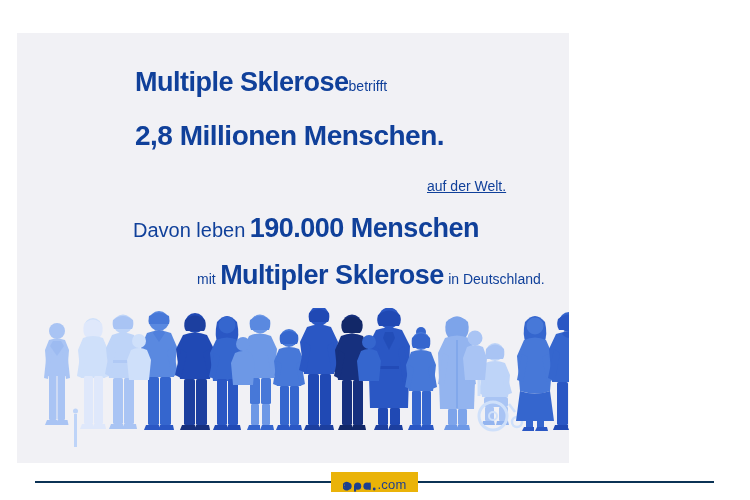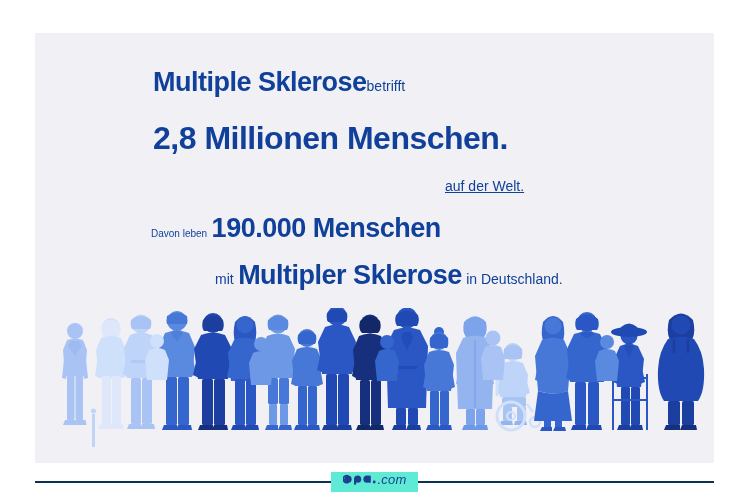--- a/index.html
+++ b/index.html
@@ -4,68 +4,67 @@
 <style>
   html,body{margin:0;padding:0;}
   body{
     width:750px;height:500px;
     background:#ffffff;
     font-family:"Liberation Sans","DejaVu Sans",sans-serif;
     overflow:hidden;
     position:relative;
   }
   #card{
-    position:absolute;left:35px;top:33px;width:679px;height:430px;
+    position:absolute;left:17px;top:33px;width:552px;height:430px;
     background:#f1f1f5;
     overflow:hidden;
   }
   
   #textblock{
     position:absolute;left:0;top:0;width:679px;height:270px;
   }
   .line{
     position:absolute;
     white-space:nowrap;
     color:#10409a;
     line-height:1;
   }
   .big{font-weight:bold;letter-spacing:-.5px;}
   .small{font-weight:normal;}
   #line1{left:118px;top:36px;}
   #line1 .big{font-size:27px;}
   #line1 .small{font-size:14px;}
   #line2{left:118px;top:89px;}
-  #line2 .big{font-size:32px;}
+  #line2 .big{font-size:28px;}
   #line3{left:410px;top:145px;}
   #line3 .small{font-size:14px;text-decoration:underline;}
   #line4{left:116px;top:182px;}
   #line4 .big{font-size:27px;}
-  #line4 .small{font-size:10px;}
+  #line4 .small{font-size:20px;}
   #line5{left:180px;top:229px;}
   #line5 .big{font-size:27px;}
   #line5 .small{font-size:14px;}
   .line .small{vertical-align:baseline;}
   
   #crowd{
     position:absolute;left:0;bottom:5px;width:679px;height:150px;
   }
   #crowd svg{display:block;width:100%;height:100%;}
   
   #footer{
     position:absolute;left:35px;top:481px;width:679px;height:19px;
   }
   #rule{
     position:absolute;left:0;top:0;width:679px;height:2px;background:#0b3255;
   }
   #logo{
     position:absolute;left:50%;top:-9px;transform:translateX(-50%);
-    background:#5eead4;padding:0 12px;
-    display:flex;align-items:flex-start;
+    background:#eab308;padding:0 12px;
+    display:flex;align-items:flex-end;
     height:20px;
-    font-style:italic;
   }
   #logomark{display:block;}
   #logotext{
     font-size:13px;color:#1d3f8f;letter-spacing:.2px;
     margin-left:1px;font-weight:normal;
   }
 </style>
 </head>
 <body>
 

